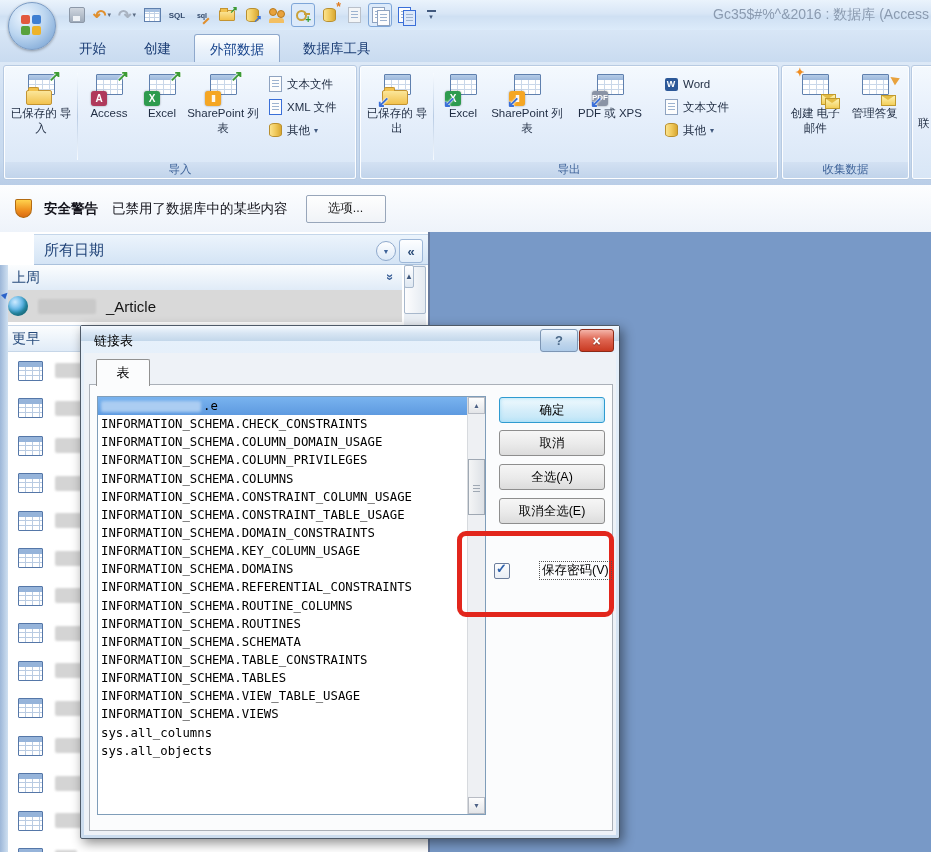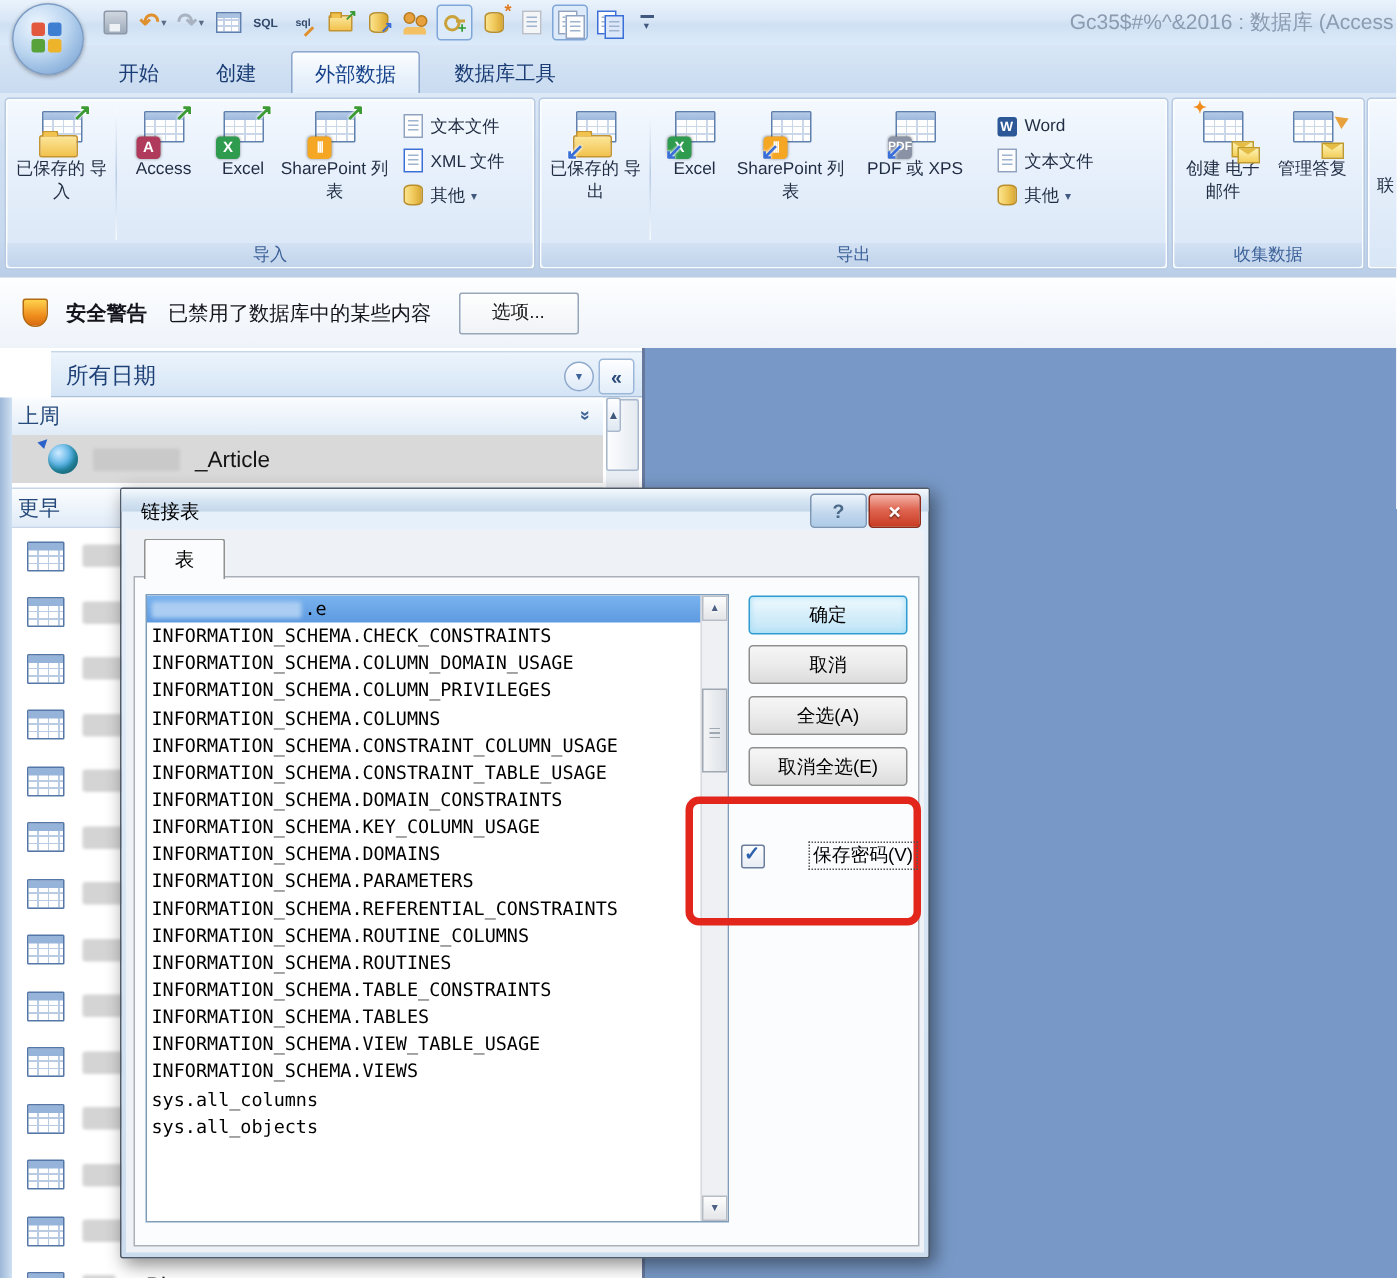--- a/index.html
+++ b/index.html
@@ -140,21 +140,21 @@
   .navscroll .thumb{margin-top:1px;height:46px;background:linear-gradient(90deg,#fdfdfe,#e4eaf1);
     border:1px solid #a8b8cc;border-radius:2px;}
   .groupbar{position:absolute;left:8px;right:26px;height:25px;
     background:linear-gradient(#fbfdfe,#e0ebf7);border-bottom:1px solid #c6d6e8;}
   .groupbar .txt{position:absolute;left:4px;top:4px;font-size:14px;color:#264a7b;}
   .groupbar .chev{position:absolute;right:8px;top:5px;color:#3e6399;font-size:12px;font-weight:bold;
     transform:rotate(90deg);}
   .bar-lastweek{top:33px;}
   .bar-older{top:93px;border-top:1px solid #c6d6e8;}
   .articlerow{position:absolute;left:8px;right:26px;top:58px;height:32px;background:#d9d9d9;
-    display:flex;align-items:center;gap:10px;padding-left:24px;}
+    display:flex;align-items:center;gap:10px;padding-left:0;}
   .globe{position:relative;width:20px;height:20px;border-radius:50%;flex:0 0 auto;
     background:radial-gradient(circle at 35% 30%,#cdeaff,#63b7e8 40%,#2f9bd0 60%,#1f74b8);
     box-shadow:inset -2px -3px 4px rgba(10,70,30,.45);}
   .globe::after{content:"▸";position:absolute;left:-6px;top:-8px;color:#2b62c9;font-size:11px;
     transform:rotate(-45deg);font-weight:bold;}
   .censor{display:inline-block;background:#d4d4d4;border-radius:2px;filter:blur(1.2px);}
   .c-art{width:58px;height:15px;background:#c9c9c9;}
   .c-nav{width:42px;height:15px;}
   .c-list{width:100px;height:11px;background:#abcdf2;filter:blur(1.5px);vertical-align:middle;margin-right:2px;}
   .art-label{font-size:15px;color:#141414;}
@@ -623,28 +623,28 @@
               <div class="lrow"><span>INFORMATION_SCHEMA.CONSTRAINT_COLUMN_USAGE</span></div>
 
               <div class="lrow"><span>INFORMATION_SCHEMA.CONSTRAINT_TABLE_USAGE</span></div>
 
               <div class="lrow"><span>INFORMATION_SCHEMA.DOMAIN_CONSTRAINTS</span></div>
 
               <div class="lrow"><span>INFORMATION_SCHEMA.KEY_COLUMN_USAGE</span></div>
 
               <div class="lrow"><span>INFORMATION_SCHEMA.DOMAINS</span></div>
 
-              <div class="lrow"><span>INFORMATION_SCHEMA.PARAMETERS</span></div>
 
               <div class="lrow"><span>INFORMATION_SCHEMA.REFERENTIAL_CONSTRAINTS</span></div>
 
               <div class="lrow"><span>INFORMATION_SCHEMA.ROUTINE_COLUMNS</span></div>
 
               <div class="lrow"><span>INFORMATION_SCHEMA.ROUTINES</span></div>
 
+              <div class="lrow"><span>INFORMATION_SCHEMA.SCHEMATA</span></div>
 
               <div class="lrow"><span>INFORMATION_SCHEMA.TABLE_CONSTRAINTS</span></div>
 
 
               <div class="lrow"><span>INFORMATION_SCHEMA.TABLES</span></div>
 
 
               <div class="lrow"><span>INFORMATION_SCHEMA.VIEW_TABLE_USAGE</span></div>
 
               <div class="lrow"><span>INFORMATION_SCHEMA.VIEWS</span></div>

